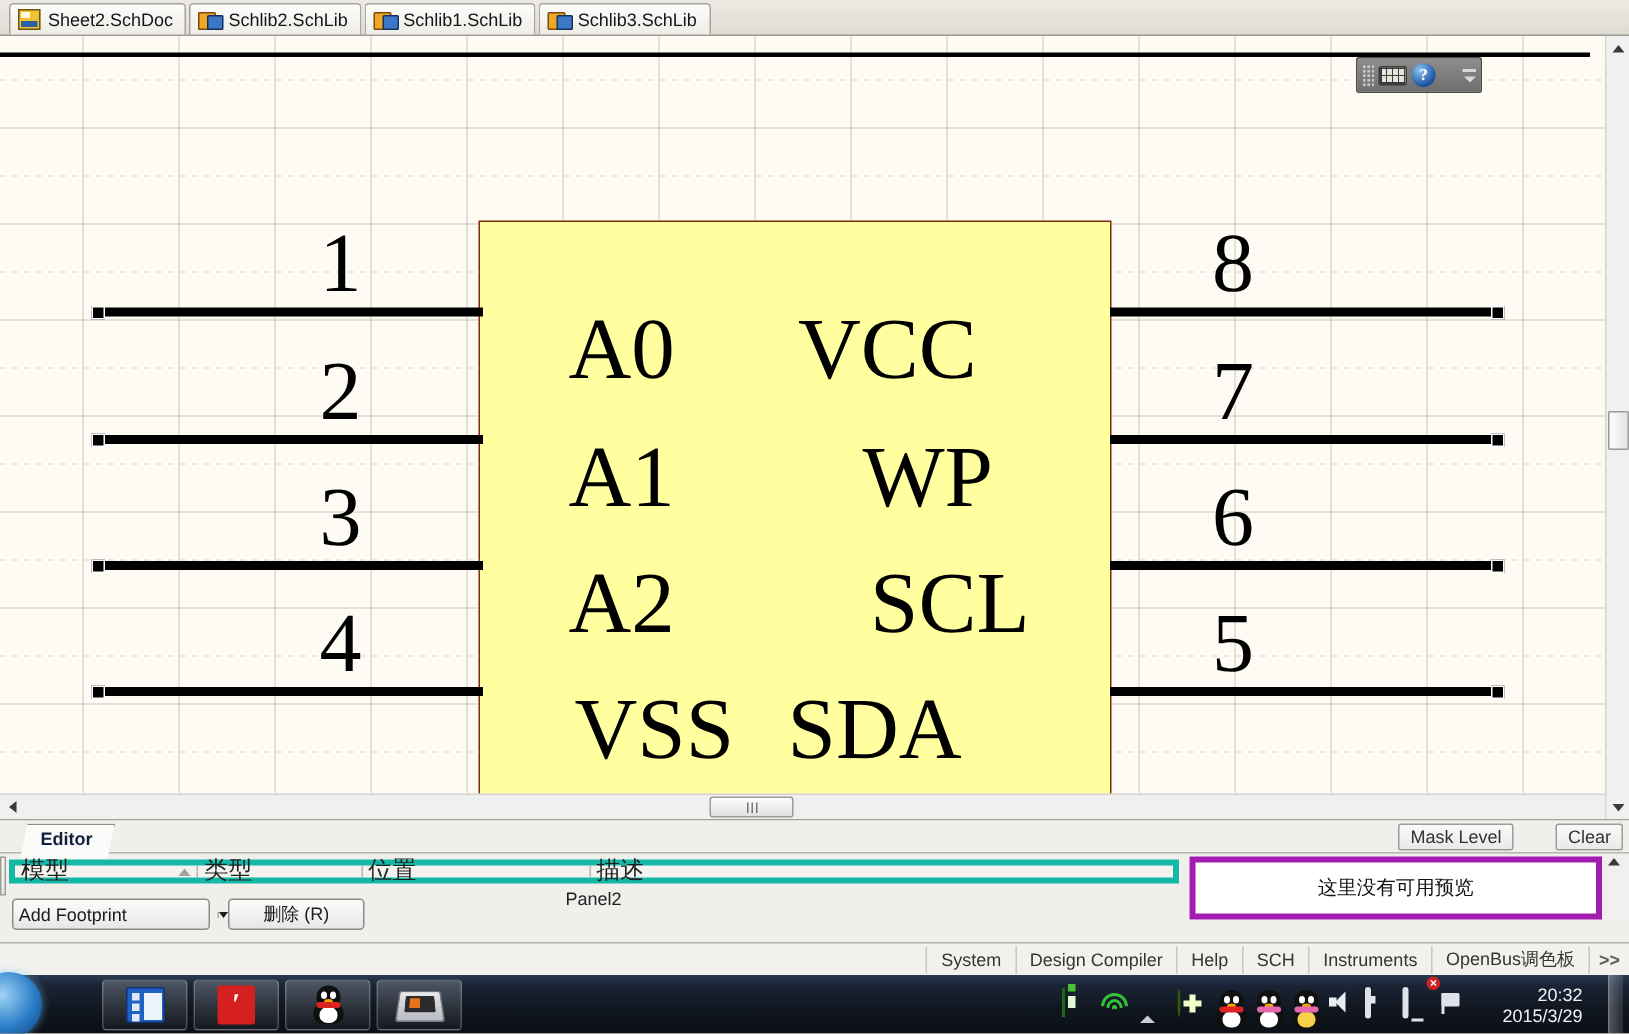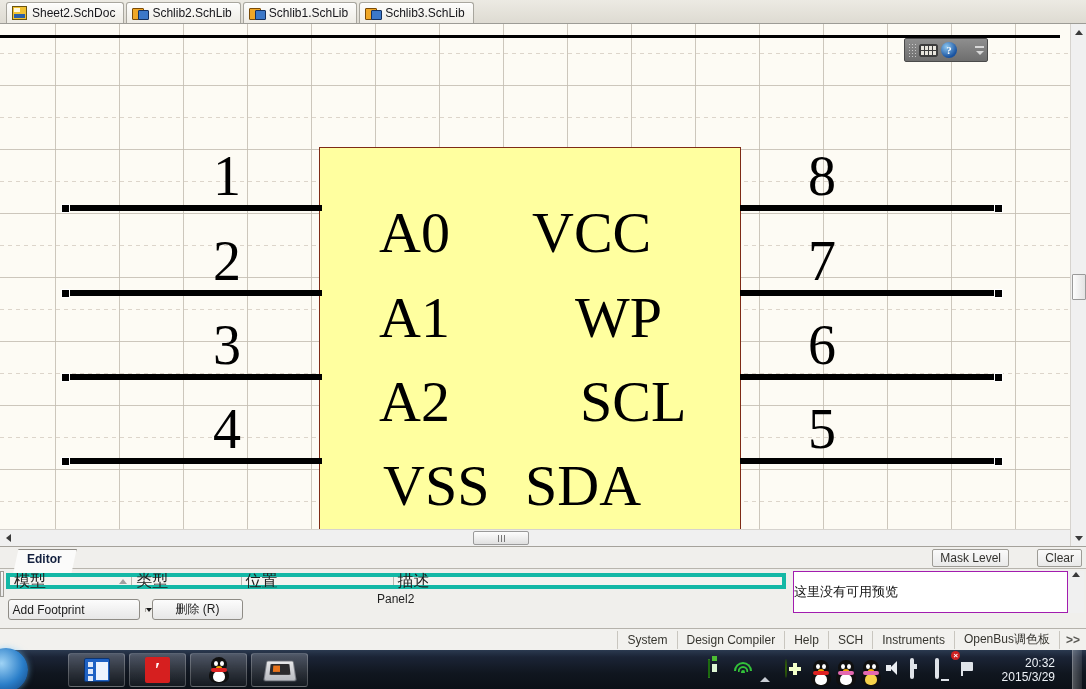--- a/index.html
+++ b/index.html
@@ -197,22 +197,22 @@
   }
   .btn-split { padding:0; display:flex;gap:44px; }
   .btn-split .lbl { flex:1; display:flex; align-items:center; justify-content:center; padding:0 16px; }
   .btn-split .arw {
     width:16px; border-left:1px solid #a9a6a0; display:flex; align-items:center; justify-content:center;
   }
   .cdn { width:0;height:0;border-left:3px solid transparent;border-right:3px solid transparent;border-top:4px solid #1b1b1b; }
 
   .preview {
     position:absolute; left:793px; top:571px; width:275px; height:42px;
-    background:#ffffff; border:1px solid #a21caf;
-    display:flex; align-items:center; justify-content:flex-start;
+    background:#ffffff; border:4px solid #a21caf;
+    display:flex; align-items:center; justify-content:center;
     font-size:13px; color:#111;
   }
   .prevscroll {
     position:absolute; left:1068px; top:571px; width:16px; height:42px; background:#f0f0f0;
     display:flex; align-items:flex-start; justify-content:center; padding-top:1px;
   }
   .leftstub {
     position:absolute; left:0px; top:571px; width:4px; height:26px;
     background:linear-gradient(#fafafa,#e9e9e9); border:1px solid #9e9c96;
   }

